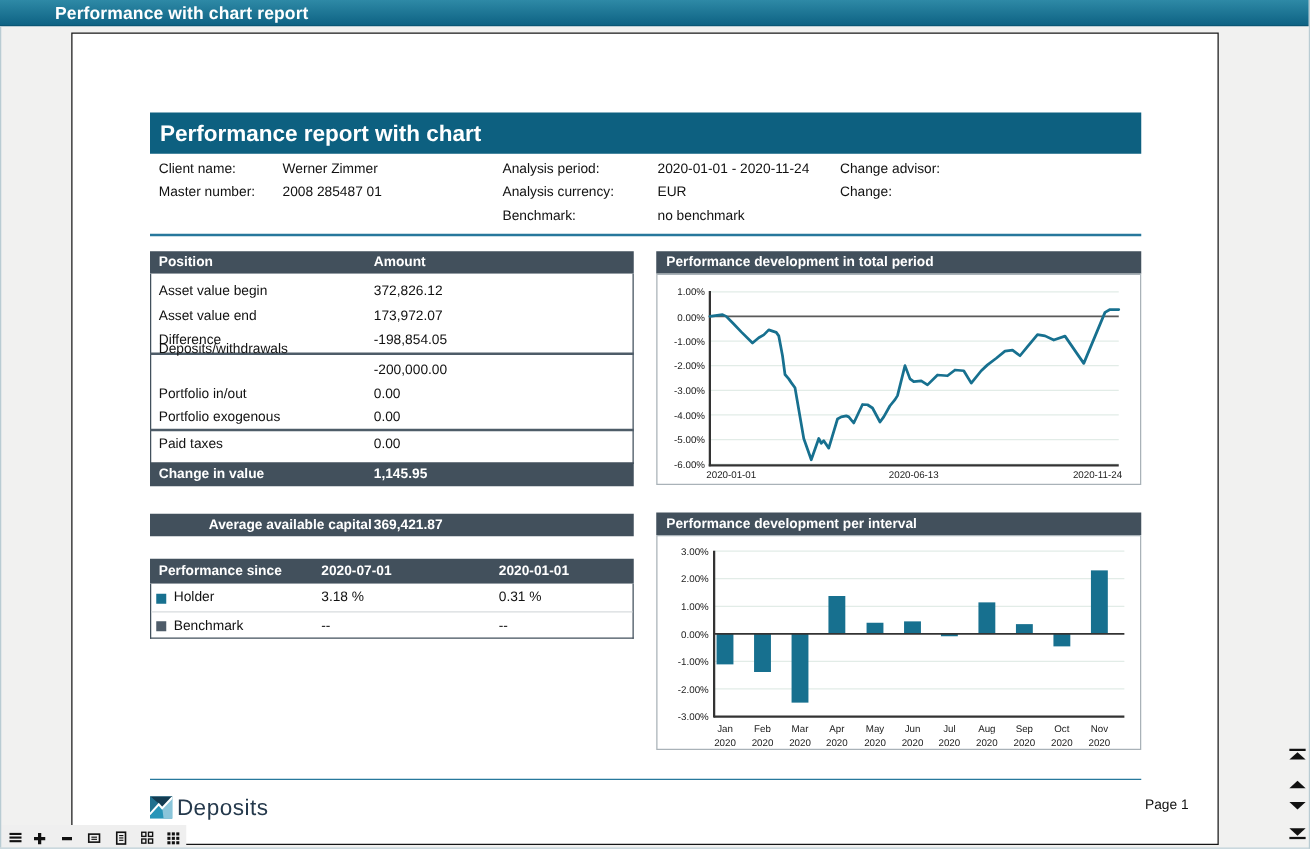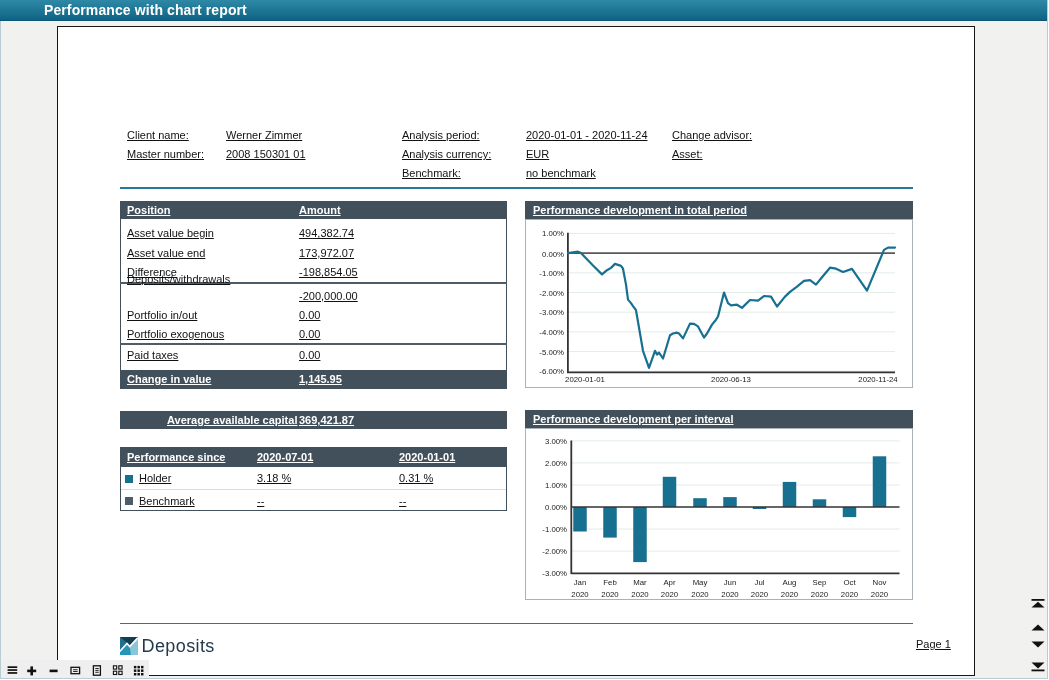--- a/index.html
+++ b/index.html
@@ -1,20 +1,20 @@
 <!DOCTYPE html>
 <html><head>
 <meta charset="utf-8">
 <style>
 html,body{margin:0;padding:0;}
 body{width:1049px;height:680px;overflow:hidden;background:#fff;font-family:"Liberation Sans",sans-serif;}
 #root{position:absolute;left:0;top:0;width:1049px;height:680px;background:#fff;}
 #graybg{position:absolute;left:0;top:21px;width:1047px;height:657px;background:#f1f1f0;}
 .abs{position:absolute;}
-.t{position:absolute;font:11px/14px "Liberation Sans",sans-serif;color:#111;white-space:nowrap;text-decoration:underline;}
+.t{position:absolute;font:11px/14px "Liberation Sans",sans-serif;color:#111;white-space:nowrap;}
 .tw{color:#fff;font-weight:bold;}
 .tr{text-align:left;}
 #topbar{position:absolute;left:0;top:0;width:1047px;height:21px;
   background:linear-gradient(#2e89a6,#0e6384);border-bottom:1px solid #0a5674;box-sizing:border-box;}
 #topbar .txt{position:absolute;left:8px;top:0px;font:bold 14px/20px "Liberation Sans",sans-serif;color:#fff;letter-spacing:0.1px;margin-left:36px;}
 #page{position:absolute;left:57px;top:26px;width:918px;height:650px;background:#fff;border:1px solid #161616;box-sizing:border-box;}
 #rtitle{position:absolute;left:120px;top:90px;width:793px;height:33px;background:#0d6080;}
 #rtitle span{position:absolute;left:8px;top:8.3px;font:bold 18px/18px "Liberation Sans",sans-serif;color:#fff;}
 .sephr{position:absolute;height:1px;background:#27789c;}
 
@@ -26,41 +26,44 @@
 </style>
 </head>
 <body>
 <div id="root">
   <div id="graybg"></div>
   <div id="page"></div>
   <div id="topbar">
       <div class="txt">Performance with chart report</div>
     </div>
 
+  <div id="rtitle">
+      <span>Performance report with chart</span>
+    </div>
 
   <div class="t" style="left:127px;top:128px;">Client name:</div>
   <div class="t" style="left:226px;top:128px;">Werner Zimmer</div>
   <div class="t" style="left:402px;top:128px;">Analysis period:</div>
   <div class="t" style="left:526px;top:128px;">2020-01-01 - 2020-11-24</div>
   <div class="t" style="left:672px;top:128px;">Change advisor:</div>
   <div class="t" style="left:127px;top:147px;">Master number:</div>
-  <div class="t" style="left:226px;top:147px;">2008 150301 01</div>
+  <div class="t" style="left:226px;top:147px;">2008 285487 01</div>
   <div class="t" style="left:402px;top:147px;">Analysis currency:</div>
   <div class="t" style="left:526px;top:147px;">EUR</div>
-  <div class="t" style="left:672px;top:147px;">Asset:</div>
+  <div class="t" style="left:672px;top:147px;">Change:</div>
   <div class="t" style="left:402px;top:166px;">Benchmark:</div>
   <div class="t" style="left:526px;top:166px;">no benchmark</div>
   <div class="sephr" style="left:120px;top:187px;width:793px;height:2px;"></div>
 
   <div class="abs slate" style="left:120px;top:201px;width:387px;height:18px;"></div>
   <div class="t tw" style="left:127px;top:203px;">Position</div>
   <div class="t tw tr" style="left:299px;top:203px;width:200px;">Amount</div>
   <div class="abs" style="left:120px;top:219px;width:387px;height:152px;border:1px solid #42505c;border-top:none;box-sizing:border-box;background:#fff;"></div>
   <div class="t" style="left:127px;top:226px;">Asset value begin</div>
-  <div class="t tr" style="left:299px;top:226px;width:200px;">494,382.74</div>
+  <div class="t tr" style="left:299px;top:226px;width:200px;">372,826.12</div>
   <div class="t" style="left:127px;top:245.5px;">Asset value end</div>
   <div class="t tr" style="left:299px;top:245.5px;width:200px;">173,972.07</div>
   <div class="t" style="left:127px;top:265px;">Difference</div>
   <div class="t tr" style="left:299px;top:265px;width:200px;">-198,854.05</div>
   <div class="abs" style="left:120px;top:282px;width:387px;height:1.5px;background:#4e5c68;"></div>
   <div class="t" style="left:127px;top:272px;">Deposits/withdrawals</div>
   <div class="t tr" style="left:299px;top:288.5px;width:200px;">-200,000.00</div>
   <div class="t" style="left:127px;top:307.5px;">Portfolio in/out</div>
   <div class="t tr" style="left:299px;top:307.5px;width:200px;">0.00</div>
   <div class="t" style="left:127px;top:326.5px;">Portfolio exogenous</div>

